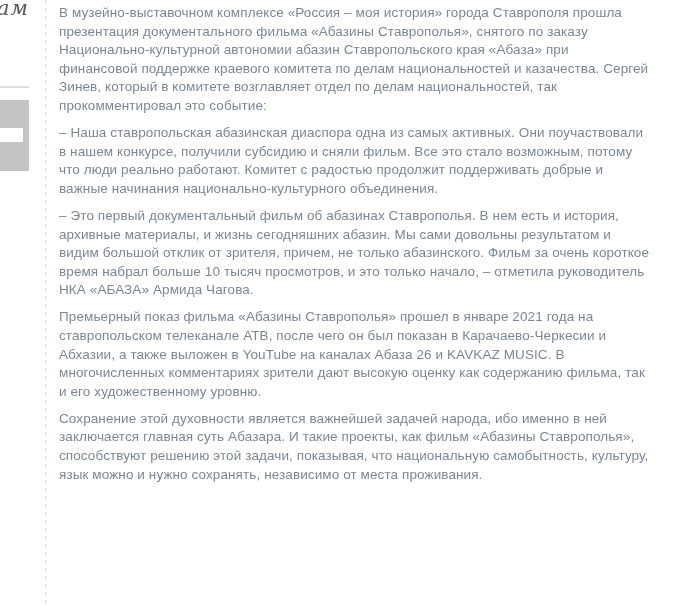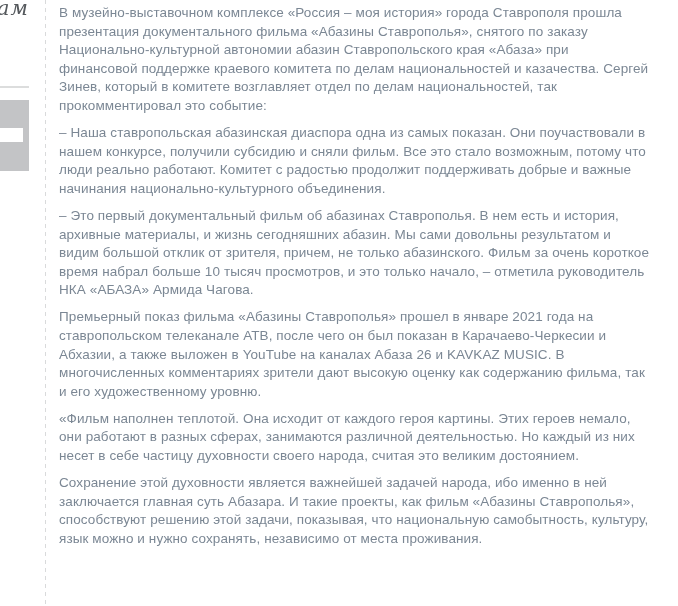--- a/index.html
+++ b/index.html
@@ -80,21 +80,20 @@
     <div class="sidebar-divider"></div>
     <div class="gray-widget">
       <div class="widget-notch"></div>
     </div>
   </aside>
 
   <div class="dotted-border"></div>
 
   <main class="content">
     <p>В музейно-выставочном комплексе «Россия – моя история» города Ставрополя прошла презентация документального фильма «Абазины Ставрополья», снятого по заказу Национально-культурной автономии абазин Ставропольского края «Абаза» при финансовой поддержке краевого комитета по делам национальностей и казачества. Сергей Зинев, который в комитете возглавляет отдел по делам национальностей, так прокомментировал это событие:</p>
-    <p>– Наша ставропольская абазинская диаспора одна из самых показан. Они поучаствовали в нашем конкурсе, получили субсидию и сняли фильм. Все это стало возможным, потому что люди реально работают. Комитет с радостью продолжит поддерживать добрые и важные начинания национально-культурного объединения.</p>
+    <p>– Наша ставропольская абазинская диаспора одна из самых активных. Они поучаствовали в нашем конкурсе, получили субсидию и сняли фильм. Все это стало возможным, потому что люди реально работают. Комитет с радостью продолжит поддерживать добрые и важные начинания национально-культурного объединения.</p>
     <p>– Это первый документальный фильм об абазинах Ставрополья. В нем есть и история, архивные материалы, и жизнь сегодняшних абазин. Мы сами довольны результатом и видим большой отклик от зрителя, причем, не только абазинского. Фильм за очень короткое время набрал больше 10 тысяч просмотров, и это только начало, – отметила руководитель НКА «АБАЗА» Армида Чагова.</p>
     <p>Премьерный показ фильма «Абазины Ставрополья» прошел в январе 2021 года на ставропольском телеканале АТВ, после чего он был показан в Карачаево-Черкесии и Абхазии, а также выложен в YouTube на каналах Абаза 26 и KAVKAZ MUSIC. В многочисленных комментариях зрители дают высокую оценку как содержанию фильма, так и его художественному уровню.</p>
-    <p>«Фильм наполнен теплотой. Она исходит от каждого героя картины. Этих героев немало, они работают в разных сферах, занимаются различной деятельностью. Но каждый из них несет в себе частицу духовности своего народа, считая это великим достоянием.</p>
     <p>Сохранение этой духовности является важнейшей задачей народа, ибо именно в ней заключается главная суть Абазара. И такие проекты, как фильм «Абазины Ставрополья», способствуют решению этой задачи, показывая, что национальную самобытность, культуру, язык можно и нужно сохранять, независимо от места проживания.</p>
 
   </main>
 
 </div>
 
 </body></html>

